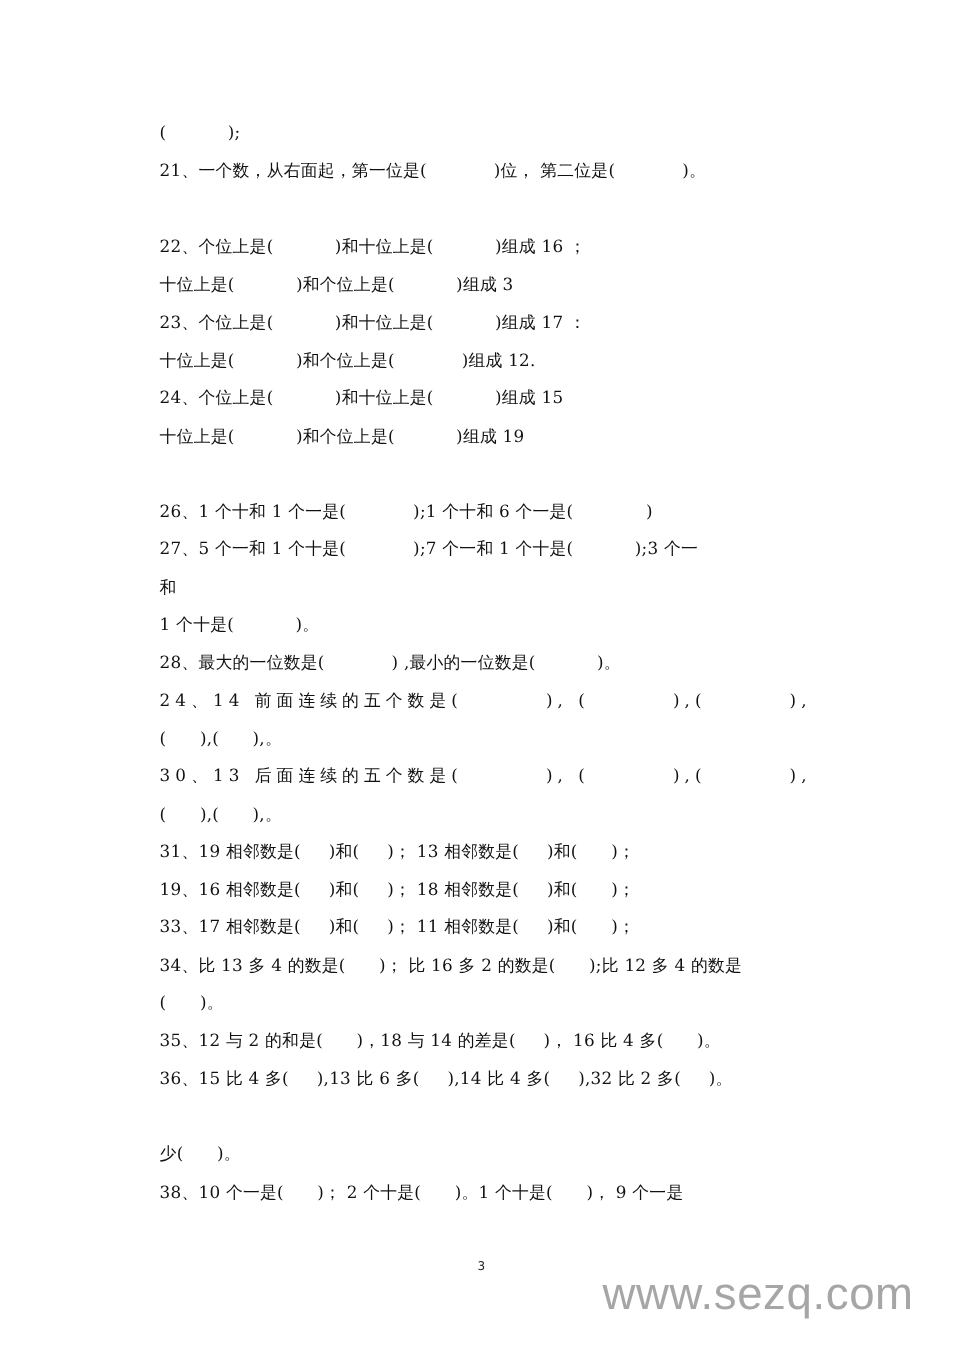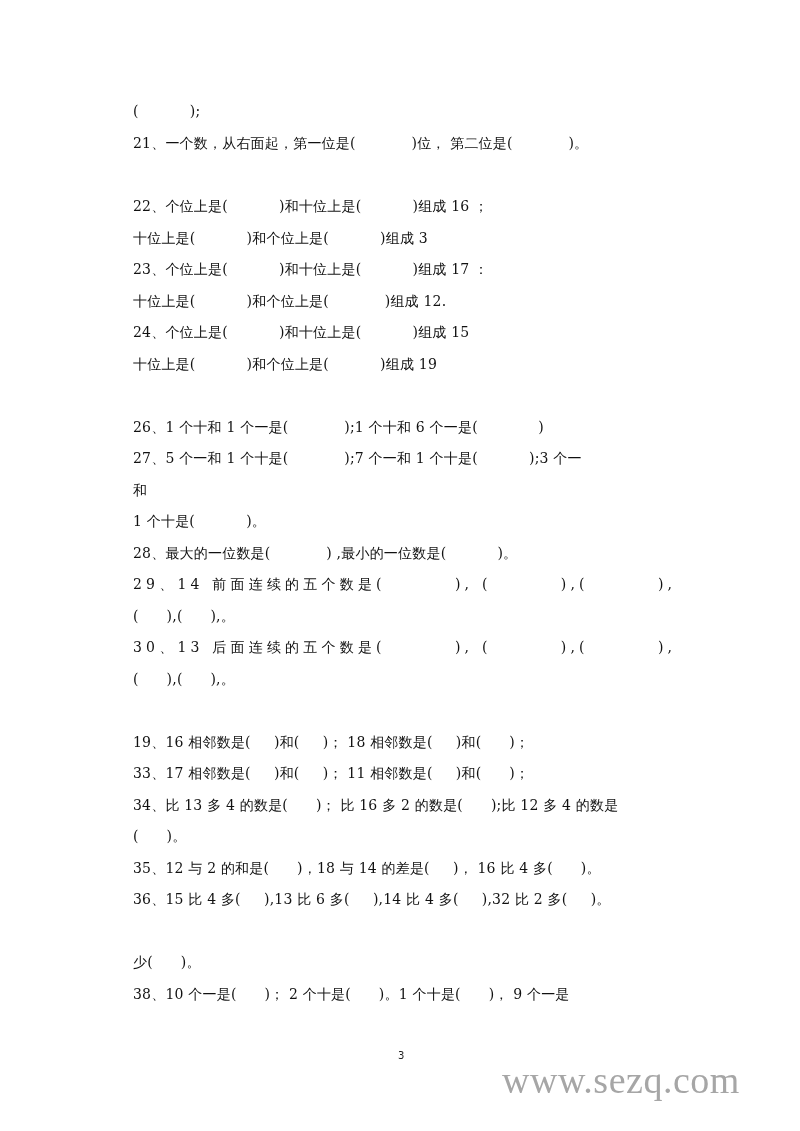--- a/index.html
+++ b/index.html
@@ -2,43 +2,44 @@
 <html><head>
 <meta charset="utf-8">
 <style>
   html, body { margin: 0; padding: 0; background: #ffffff; }
   body { width: 800px; height: 1131px; position: relative; overflow: hidden;
          font-family: "DejaVu Serif", "Liberation Serif", serif; color: #111; }
   .page { position: absolute; left: 0; top: 0; width: 800px; height: 1131px; }
   .line { position: absolute; left: 133px; font-size: 14px; line-height: 20px; white-space: pre; letter-spacing: 0.2px; }
   .spaced { letter-spacing: 4.2px; }
   .pagenum { position: absolute; left: 398px; top: 1050px; font-family: "DejaVu Sans", sans-serif; font-size: 10px; color: #222; }
-  .watermark { position: absolute; left: 502px; top: 1058px; font-family: Liberation Serif, serif; font-size: 38px; color: #a6a6a6; letter-spacing: 0.5px; }
+  .watermark { position: absolute; left: 502px; top: 1058px; font-family: Liberation Sans, sans-serif; font-size: 38px; color: #a6a6a6; letter-spacing: 0.5px; }
 </style>
 </head>
 <body>
 
 <div class="page">
   <div class="line" style="top:101px">(           );</div>
   <div class="line" style="top:133px">21、一个数，从右面起，第一位是(            )位， 第二位是(            )。</div>
   <div class="line" style="top:196px">22、个位上是(           )和十位上是(           )组成 16 ；</div>
   <div class="line" style="top:228px">十位上是(           )和个位上是(           )组成 3</div>
   <div class="line" style="top:259px">23、个位上是(           )和十位上是(           )组成 17 ：</div>
   <div class="line" style="top:291px">十位上是(           )和个位上是(            )组成 12.</div>
   <div class="line" style="top:322px">24、个位上是(           )和十位上是(           )组成 15</div>
   <div class="line" style="top:354px">十位上是(           )和个位上是(           )组成 19</div>
   <div class="line" style="top:417px">26、1 个十和 1 个一是(            );1 个十和 6 个一是(             )</div>
   <div class="line" style="top:448px">27、5 个一和 1 个十是(            );7 个一和 1 个十是(           );3 个一</div>
   <div class="line" style="top:480px">和</div>
   <div class="line" style="top:511px">1 个十是(           )。</div>
   <div class="line" style="top:543px">28、最大的一位数是(            ) ,最小的一位数是(           )。</div>
-  <div class="line spaced" style="top:574px">29、14 前面连续的五个数是(        ), (        ),(        ),</div>
+  <div class="line spaced" style="top:574px">24、14 前面连续的五个数是(        ), (        ),(        ),</div>
   <div class="line" style="top:606px">(      ),(      ),。</div>
   <div class="line spaced" style="top:637px">30、13 后面连续的五个数是(        ), (        ),(        ),</div>
   <div class="line" style="top:669px">(      ),(      ),。</div>
+  <div class="line" style="top:700px">31、19 相邻数是(     )和(     )； 13 相邻数是(     )和(      )；</div>
   <div class="line" style="top:732px">19、16 相邻数是(     )和(     )； 18 相邻数是(     )和(      )；</div>
   <div class="line" style="top:763px">33、17 相邻数是(     )和(     )； 11 相邻数是(     )和(      )；</div>
   <div class="line" style="top:795px">34、比 13 多 4 的数是(      )； 比 16 多 2 的数是(      );比 12 多 4 的数是</div>
   <div class="line" style="top:826px">(      )。</div>
   <div class="line" style="top:858px">35、12 与 2 的和是(      )，18 与 14 的差是(     )， 16 比 4 多(      )。</div>
   <div class="line" style="top:889px">36、15 比 4 多(     ),13 比 6 多(     ),14 比 4 多(     ),32 比 2 多(     )。</div>
   <div class="line" style="top:952px">少(      )。</div>
   <div class="line" style="top:984px">38、10 个一是(      )； 2 个十是(      )。1 个十是(      )， 9 个一是</div>
 
   <div class="pagenum">3</div>

